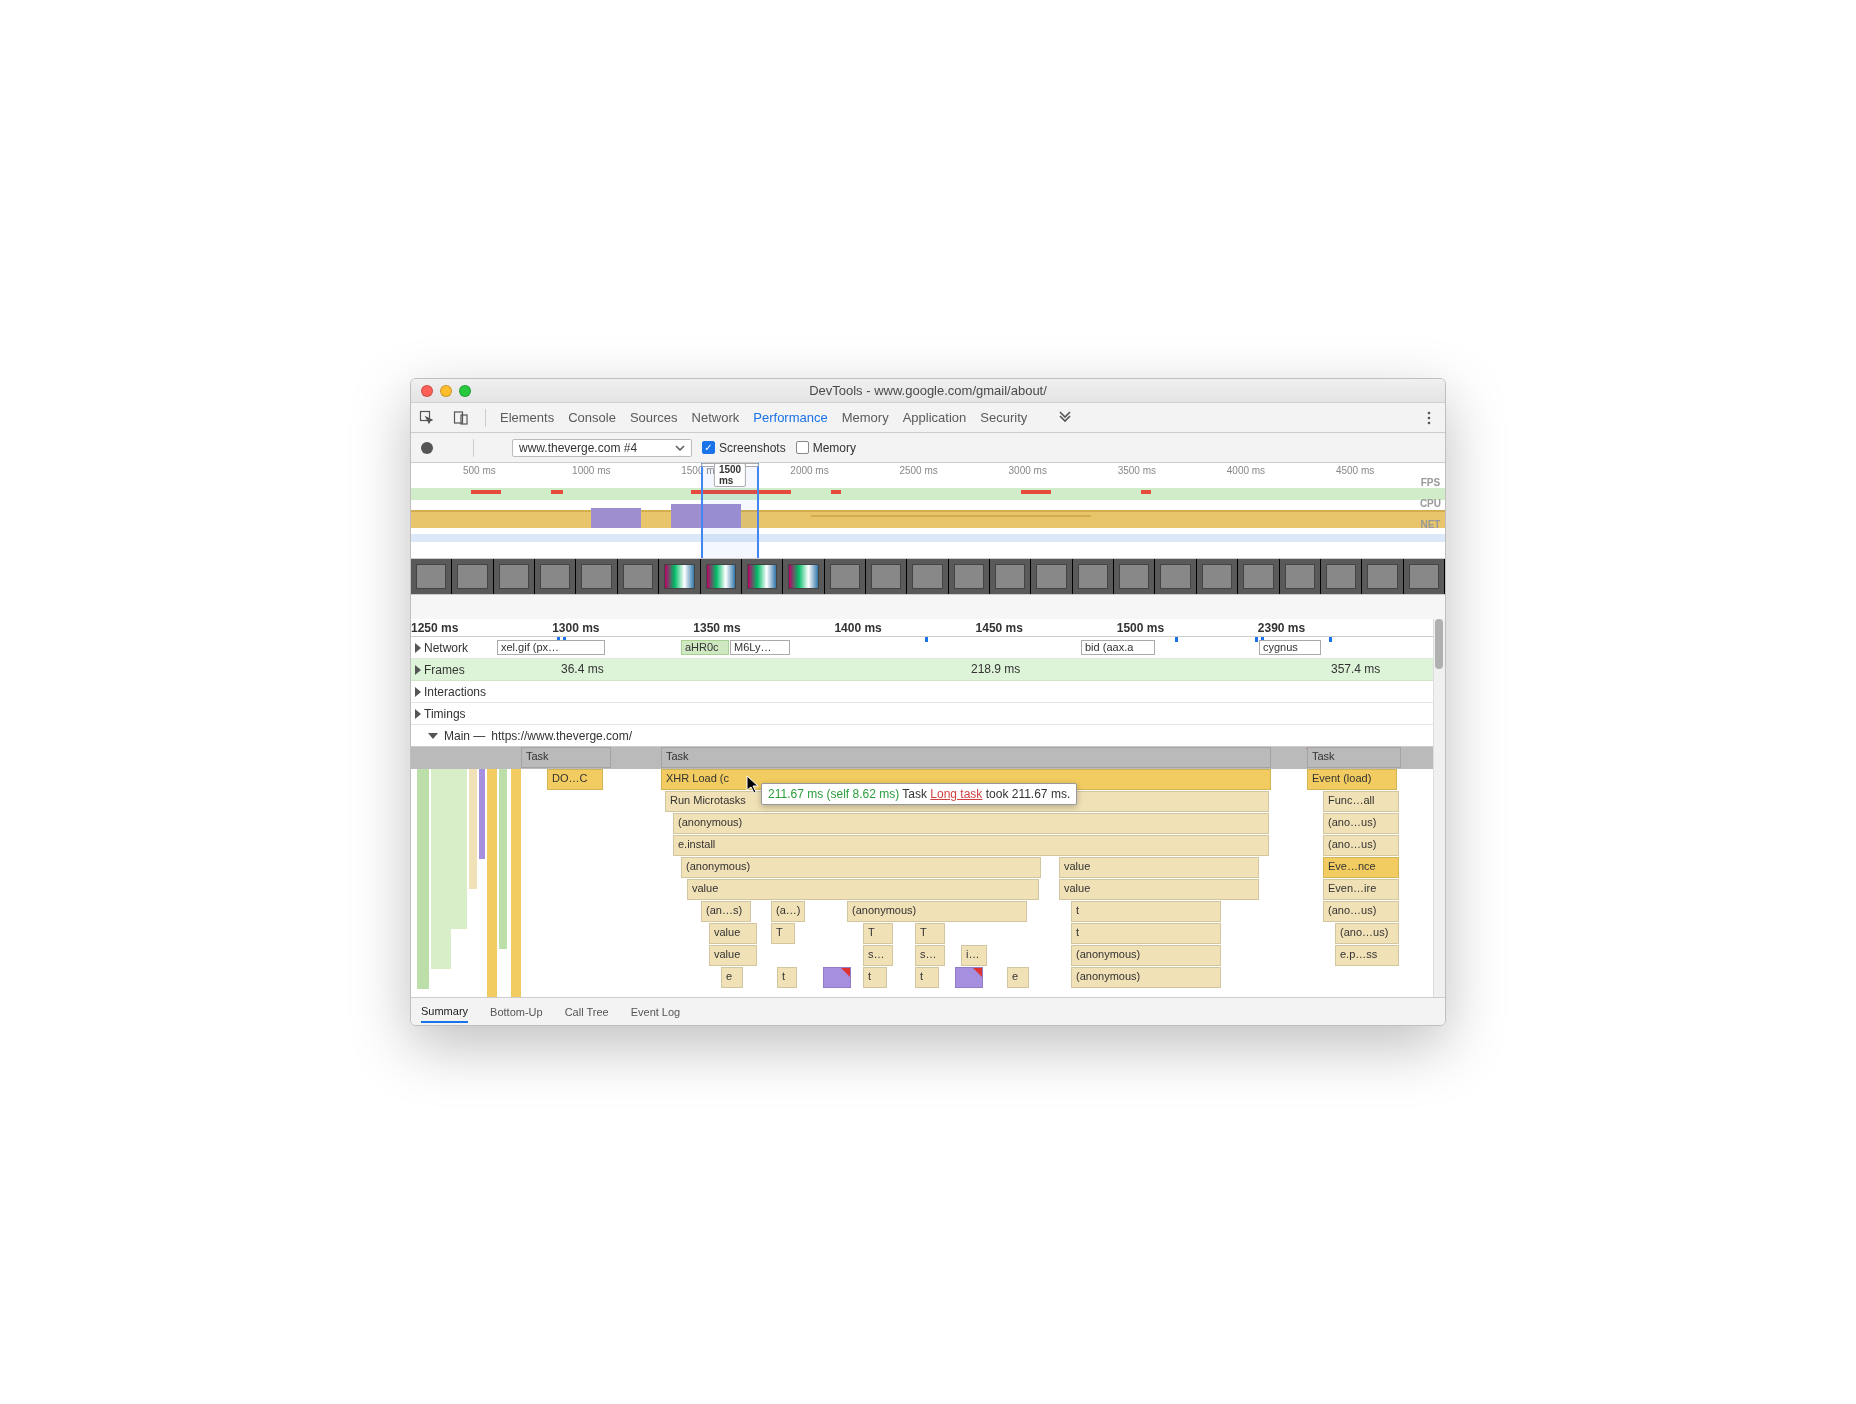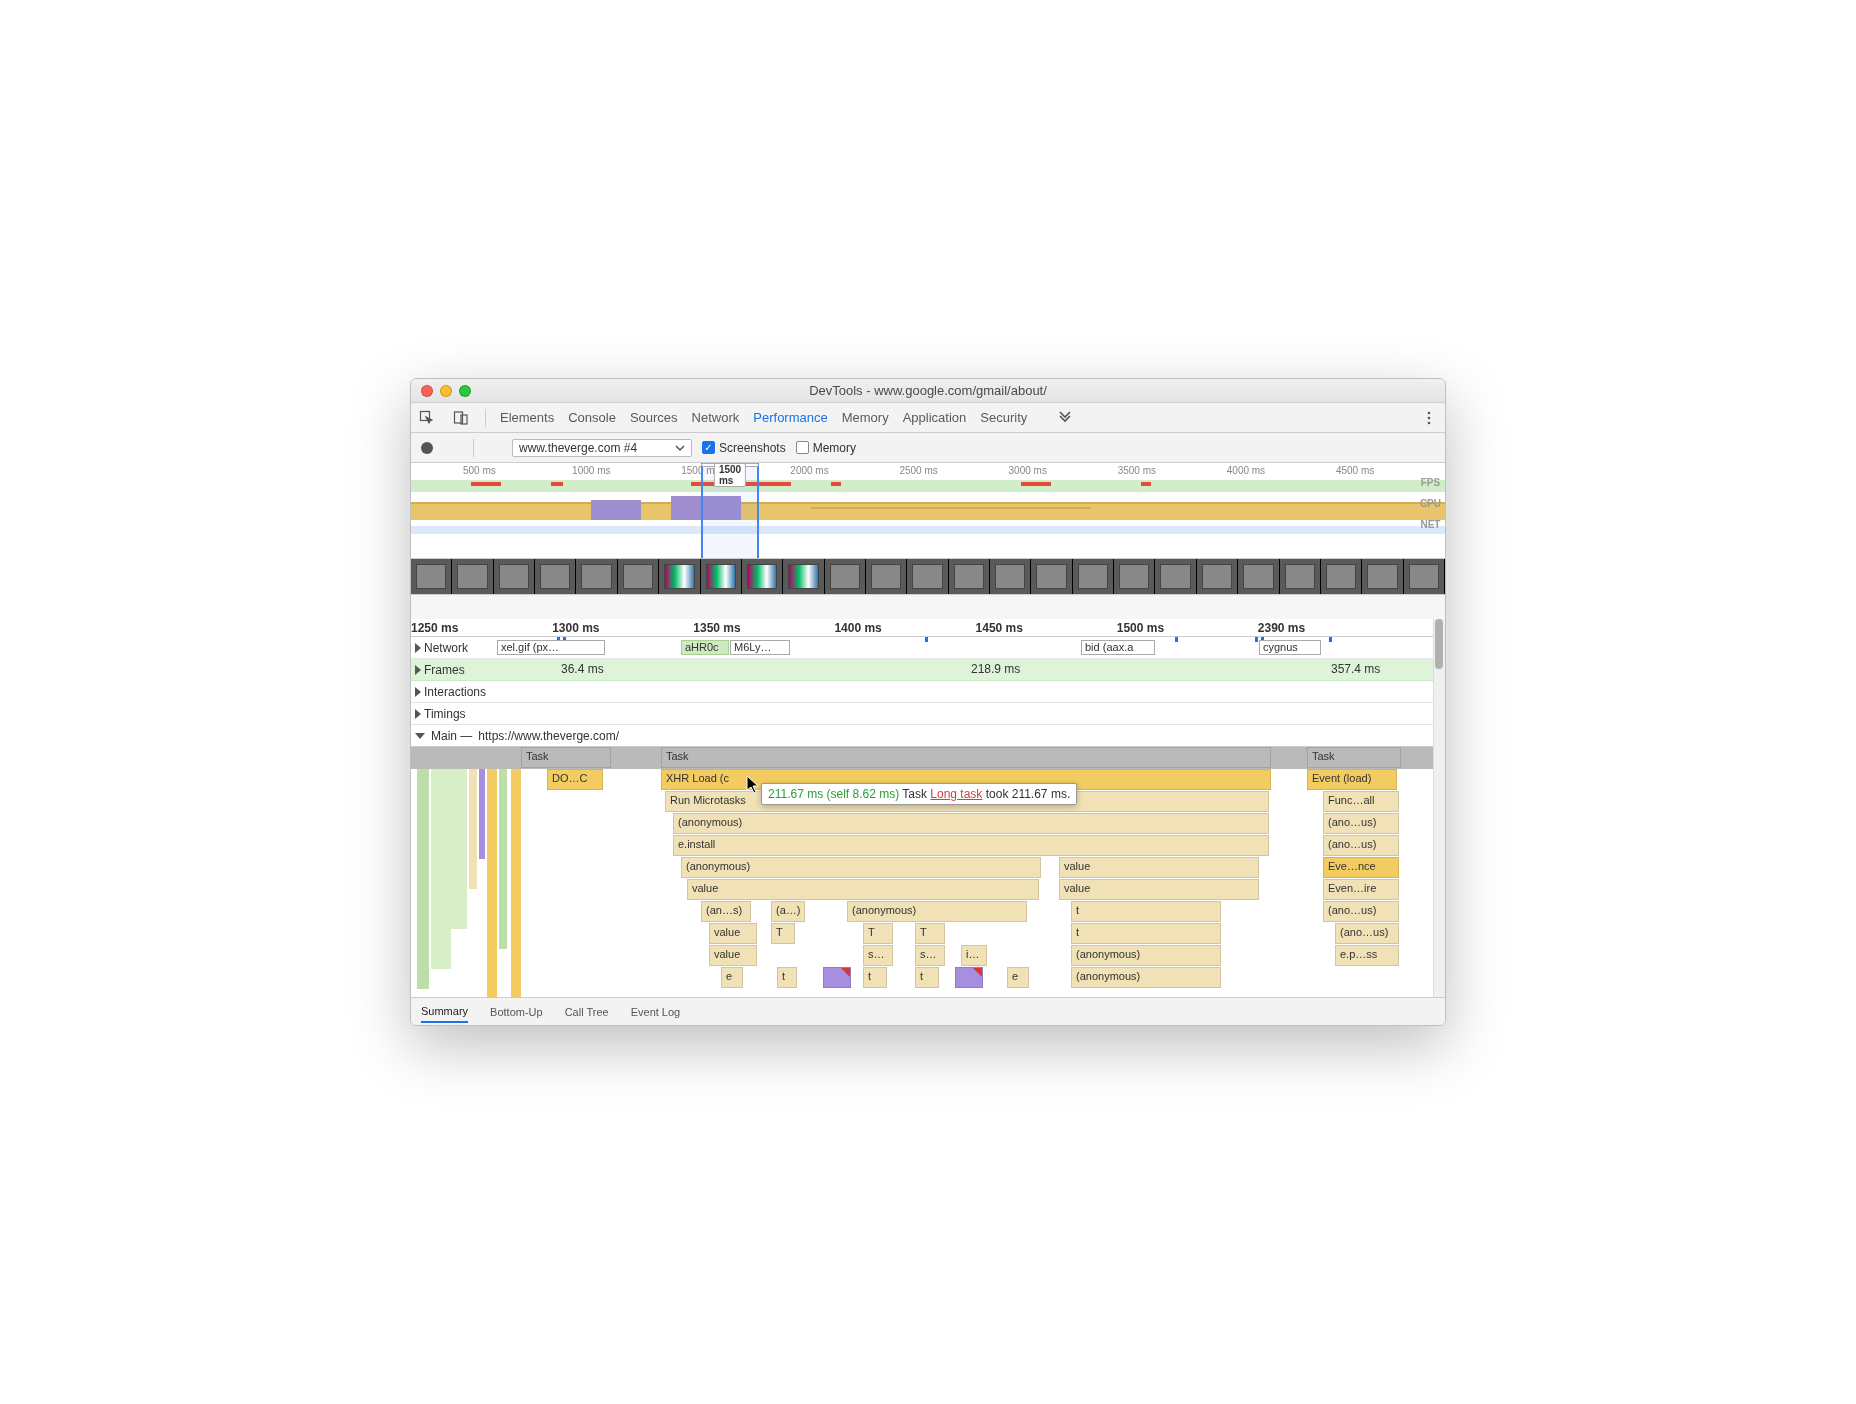--- a/index.html
+++ b/index.html
@@ -79,21 +79,21 @@
   .cb.checked { background: #1a73e8; border-color: #1a73e8; color: #fff; font-size: 10px; }
   .toolbar .spacer { flex: 1; }
 
   
   .overview {
     position: relative; background: #fff; border-bottom: 1px solid #ccc;
     height: 96px;
   }
   .overview .time-ticks {
     display: flex; font-size: 10px; color: #888;
-    padding: 2px 0 4px 52px;
+    padding: 2px 0 12px 52px;
   }
   .overview .time-ticks span { width: 110px; }
   .fps-bands { height: 12px; position: relative; margin-left: 0; padding-left: 0; }
   .cpu-band { height: 28px; position: relative; overflow: hidden;}
   .net-band { height: 8px; background: #dbe8f7; margin-top:0;}
   .ov-labels {
     position: absolute; right: 4px; top: 14px; display: flex; flex-direction: column; gap: 10px;
     font-size: 10px; color: #999; font-weight: 600;
   }
   .ov-labels span { text-align: center; }
@@ -167,21 +167,21 @@
   .mark-tick {
     position:absolute; top:0; height:5px; width:3px; background:#1a73e8;
   }
   .frames-val {
     position:absolute; top:3px; font-size:12px; color:#333;
   }
 
   
   .main-header {
     background:#fff; border-bottom:1px solid #ccc; height:22px;
-    display:flex; align-items:center; padding-left:4px; gap:6px; font-size:12px;
+    display:flex; align-items:center; padding-left:17px; gap:6px; font-size:12px;
   }
   .flame {
     position:relative; height:250px; background:#fff; overflow:hidden;
   }
   .gray-band { position:absolute; top:0; left:0; right:0; height:22px; background:#bababa;}
   .fseg {
     position:absolute; height:21px; border:1px solid rgba(0,0,0,0.12);
     font-size:11px; padding:2px 4px; overflow:hidden; white-space:nowrap; color:#333;
   }
   .c-yellow  { background:#f2cc60;}

